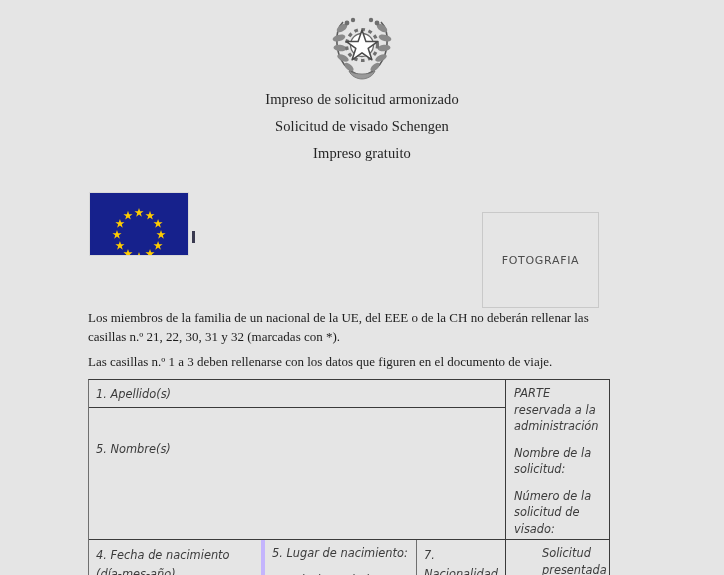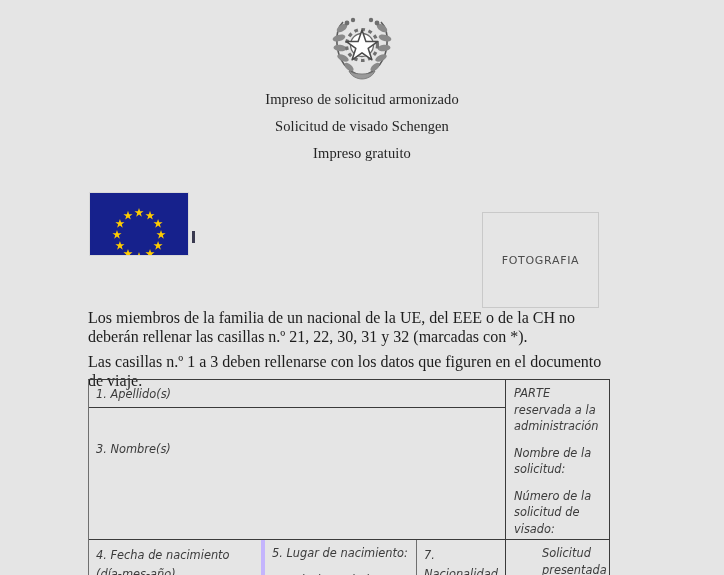--- a/index.html
+++ b/index.html
@@ -98,21 +98,21 @@
 
   
   .notes {
     position: absolute;
     left: 88px;
     top: 309px;
     width: 530px;
   }
   .note-p {
     font-family: "Liberation Serif", "DejaVu Serif", serif;
-    font-size: 16px;
+    font-size: 13px;
     line-height: 18.5px;
     color: #1c1c1c;
     margin: 0 0 7px 0;
   }
   .note-p:last-child { margin-bottom: 0; }
 
   
   .form-table {
     position: absolute;
     left: 88px;
@@ -303,21 +303,21 @@
     <p class="note-p">Las casillas n.º 1 a 3 deben rellenarse con los datos que figuren en el documento de viaje.</p>
   </div>
 
   <div class="form-table">
 
     <div class="ft-left">
       <div class="row1">
         <span class="cell-text">1. Apellido(s)</span>
       </div>
       <div class="row3">
-        <span class="cell-text">3. Nombre(s)</span>
+        <span class="cell-text">5. Nombre(s)</span>
       </div>
       <div class="row4">
         <div class="r4-c1">
           <span class="cell-text">4. Fecha de nacimiento (día-mes-año)</span>
         </div>
         <div class="r4-c2">
           <div class="cell-text">5. Lugar de nacimiento:</div>
           <div class="cell-text subfield">5. País de nacimiento</div>
         </div>
         <div class="r4-c3">

